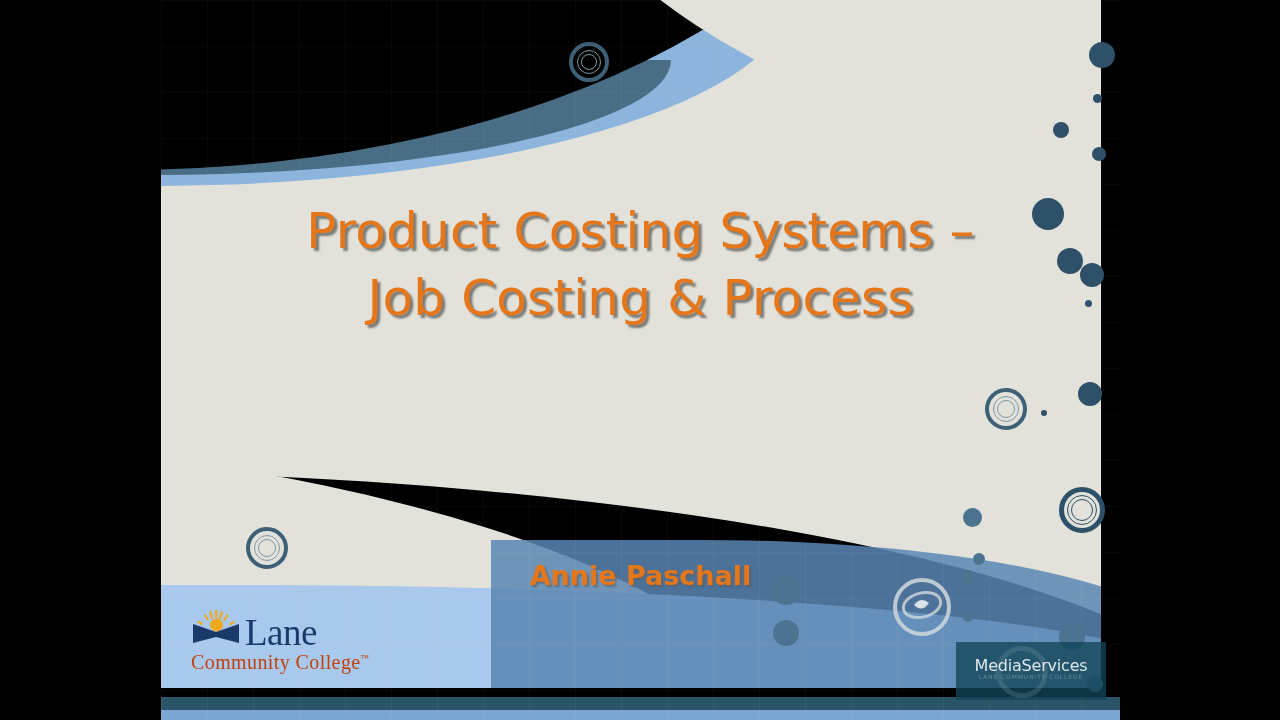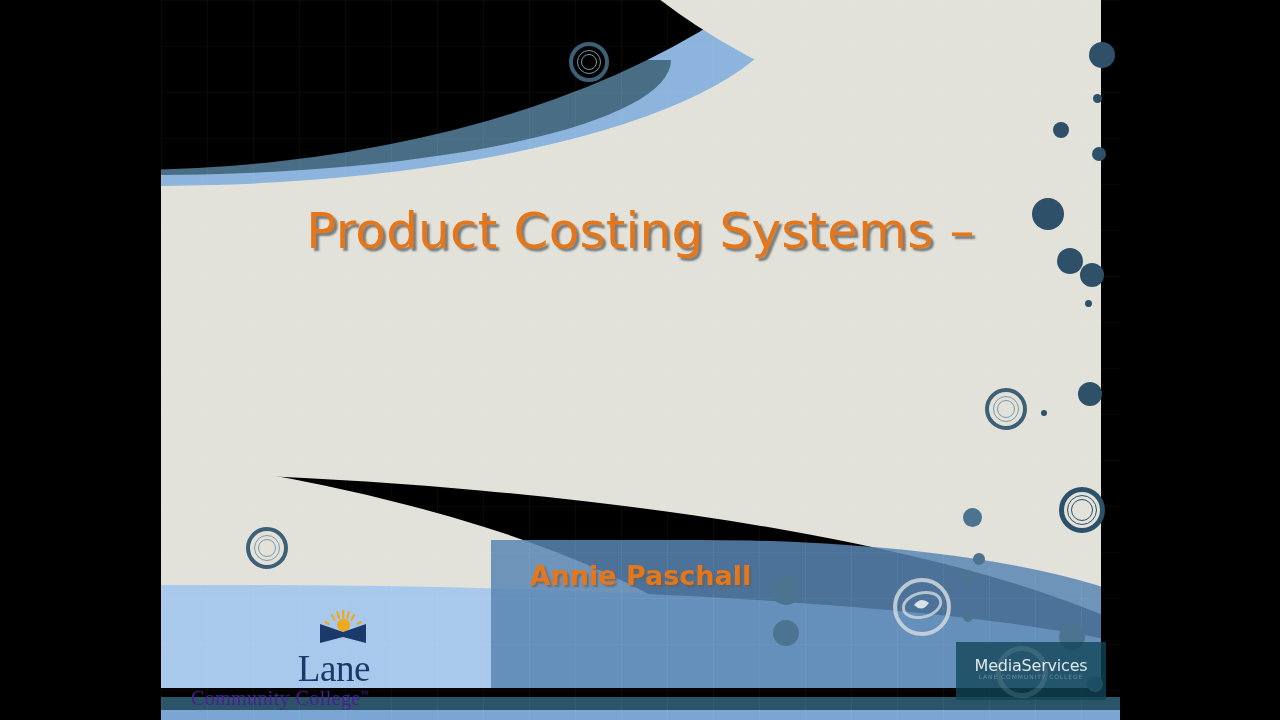--- a/index.html
+++ b/index.html
@@ -126,28 +126,28 @@
   .subtitle {
     position:absolute; left:0; top:560px; width:959px; text-align:center;
     font-size:27px; font-weight:bold; color:#e5761a;
     font-family:"DejaVu Sans", sans-serif;
     text-shadow:2px 2px 2px rgba(95,95,95,.7);
     z-index:20;
   }
 
   
   .logo { position:absolute; left:30px; top:608px; z-index:25; }
-  .logo-row { display:flex; align-items:flex-end; gap:2px;flex-direction:column; }
+  .logo-row { display:flex; align-items:flex-end; gap:2px; }
   .logo-word {
     font-family:"Liberation Serif", serif;
     font-size:37px; color:#1b3a6b; line-height:.92; letter-spacing:-.5px;
   }
   .logo-sub {
     font-family:"Liberation Serif", serif;
-    font-size:20px; color:#4c1d95; letter-spacing:.4px; margin-top:1px;
+    font-size:20px; color:#c2410c; letter-spacing:.4px; margin-top:1px;
   }
   .logo-tm { font-size:9px; vertical-align:super; }
 
   
   .watermark {
     position:absolute; left:795px; top:642px; width:150px; height:58px;
     background:rgba(17,68,86,.78); z-index:30; overflow:hidden;
   }
   .wm-text {
     position:absolute; left:0; top:14px; width:100%; text-align:center;
@@ -232,20 +232,21 @@
     <div class="swirl" style="left:729px;top:575px;width:64px;height:64px;">
       <svg width="64" height="64" viewBox="0 0 64 64">
         <circle cx="32" cy="32" r="27" fill="none" stroke="#cfd8dc" stroke-width="4" opacity=".85"></circle>
         <ellipse cx="32" cy="30" rx="19" ry="12" fill="none" stroke="#cfd8dc" stroke-width="3" opacity=".8" transform="rotate(-14 32 30)"></ellipse>
         <path d="M24 30 q7 -9 15 -2 q-7 10 -15 2 z" fill="#e8eef0" opacity=".9"></path>
       </svg>
     </div>
 
     <div class="title-block">
       <div class="title-line">Product Costing Systems –</div>
+      <div class="title-line">Job Costing &amp; Process</div>
     </div>
 
     <div class="subtitle">Annie Paschall</div>
 
     <div class="logo">
       <div class="logo-row">
         <span>
           <svg width="52" height="38" viewBox="0 0 52 38">
             <g fill="#f0a91e">
               <rect x="24" y="2" width="2.4" height="8" rx="1"></rect>

